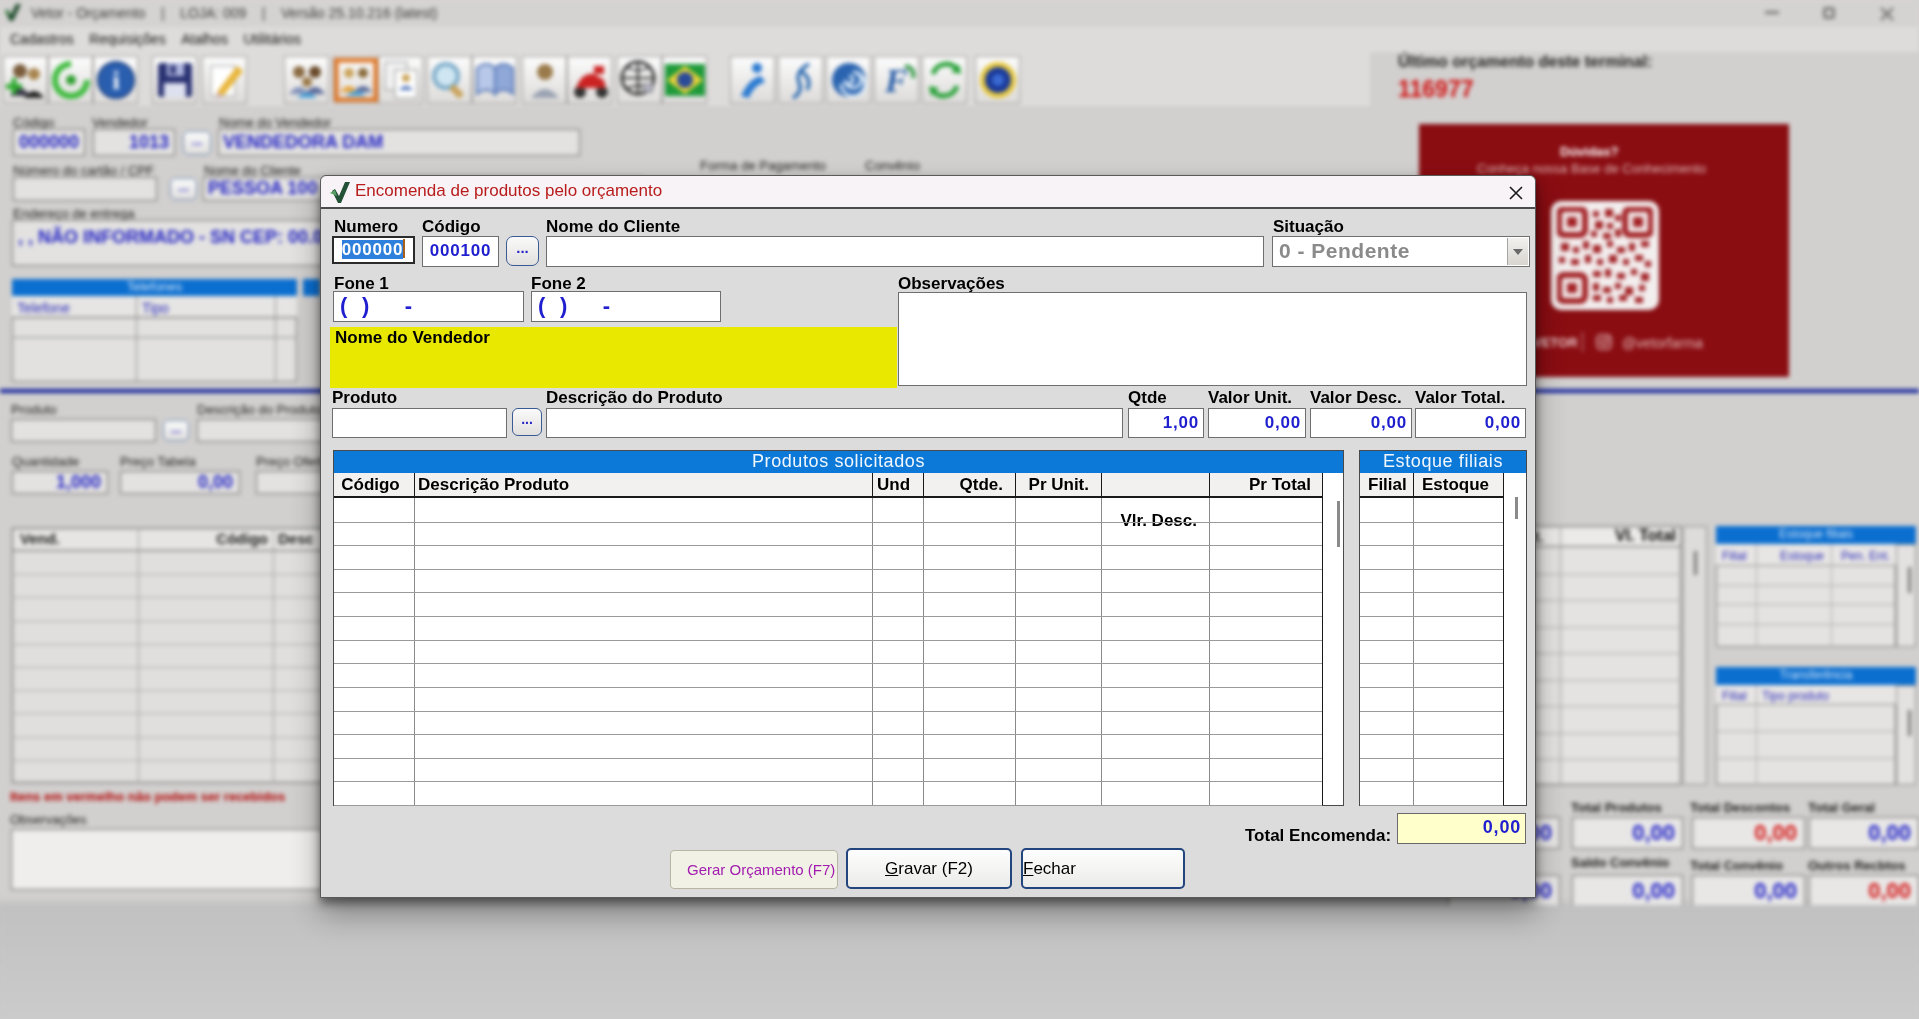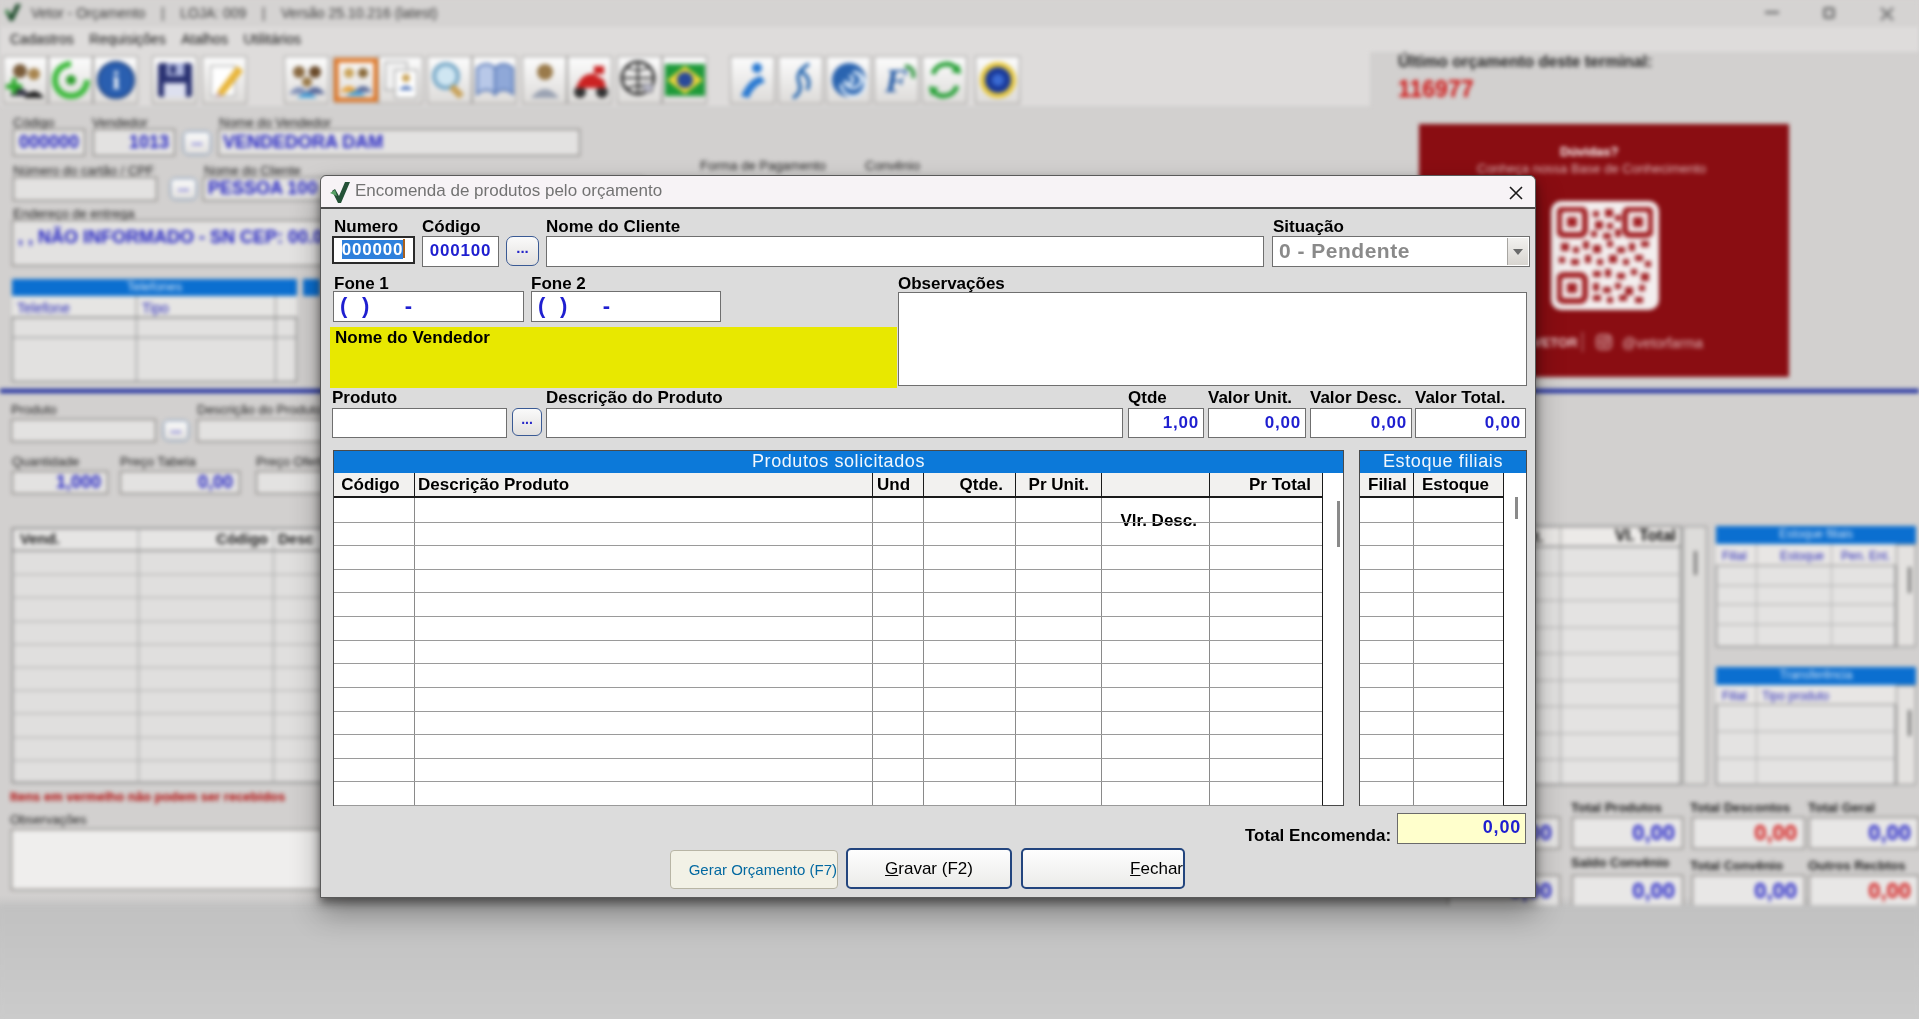--- a/index.html
+++ b/index.html
@@ -11,21 +11,21 @@
 .fld { position:absolute; background:#e3e2e1; border:1px solid #6d6a66; }
 .bluetx { color:#2323c4; font-weight:bold; font-size:18px; line-height:24px; }
 .dots { position:absolute; background:linear-gradient(#fafafa,#e2e0de); border:1px solid #5f7ea8; border-radius:5px; color:#2626c8; font-weight:bold; text-align:center; font-size:13px; line-height:10px; }
 .totv { height:32px; text-align:right; padding-right:7px; font-weight:bold; font-size:22px; line-height:30px; color:#2020c8; background:#e8e7e6; }
 .bhead { position:absolute; background:#0b6fd0; color:#e8f0fa; font-size:13px; text-align:center; }
 
 #dlg { position:absolute; left:320px; top:175px; width:1216px; height:723px;
   background:#dcdcdc; border:1px solid #5a5a5a; border-radius:6px 6px 0 0;
   box-shadow:0 5px 10px rgba(0,0,0,.5), 0 16px 30px rgba(0,0,0,.32); }
 #dlgtitle { position:absolute; left:0; top:0; width:100%; height:33px; background:#f7f3f6; border-radius:6px 6px 0 0; border-bottom:2px solid #4c4c4c; }
-#dlgtitle .txt { position:absolute; left:34px; top:5px; font-size:17px; color:#737373; }
+#dlgtitle .txt { position:absolute; left:34px; top:5px; font-size:17px; color:#b91c1c; }
 #dlgbody { position:absolute; left:0; top:35px; right:0; bottom:0; }
 .dl { position:absolute; font-size:17px; line-height:14px; font-weight:bold; color:#000; white-space:nowrap; }
 .df { position:absolute; background:#fff; border:1px solid #6f6f6f; font-weight:bold; font-size:17px; letter-spacing:0.8px; color:#1f1fd0; line-height:27px; }
 .num { text-align:right; padding-right:4px; }
 </style>
 </head>
 <body>
 <div id="bg">
 
 <div class="abs" style="left:0;top:0;width:1919px;height:27px;background:#d5d3d2;"></div>
@@ -487,17 +487,17 @@
           <div class="abs" style="left:0;top:306.82px;width:143px;height:1px;background:#9a9a9a;"></div>
           <div class="abs" style="left:0;top:330.44px;width:143px;height:1px;background:#9a9a9a;"></div>
           <div class="abs" style="left:0;top:354.06px;width:143px;height:1px;background:#9a9a9a;"></div>
         </div>
   <div class="abs" style="left:143px;top:22px;width:23px;height:332px;background:#fff;border-left:1px solid #1a1a1a;"></div>
   <div class="abs" style="left:155px;top:46px;width:3px;height:22px;background:#8a8a8a;"></div>
 </div>
 
 <div class="dl" style="left:924px;top:618px;">Total Encomenda:</div>
 <div class="abs num" style="left:1076px;top:602px;width:129px;height:31px;background:#ffffcc;border:1px solid #6a6a6a;font-weight:bold;font-size:18px;letter-spacing:0.8px;color:#1f1fd0;line-height:27px;">0,00</div>
-<div class="abs" style="left:349px;top:639px;width:168px;height:39px;background:#f2f1e6;border:1px solid #b8b5a5;border-radius:4px;text-align:right;line-height:37px;font-size:15px;color:#0369a1;">Gerar Orçamento (F7)</div>
+<div class="abs" style="left:349px;top:639px;width:168px;height:39px;background:#f2f1e6;border:1px solid #b8b5a5;border-radius:4px;text-align:left;line-height:37px;font-size:15px;color:#a21caf;padding-left:16px;">Gerar Orçamento (F7)</div>
 <div class="abs" style="left:525px;top:637px;width:166px;height:41px;background:linear-gradient(#fefefe,#ebebe9);border:2px solid #23457e;border-radius:5px;text-align:center;line-height:37px;font-size:17px;color:#000;"><u>G</u>ravar (F2)</div>
-<div class="abs" style="left:700px;top:637px;width:164px;height:41px;background:linear-gradient(#fefefe,#ebebe9);border:2px solid #23457e;border-radius:5px;text-align:right;line-height:37px;font-size:17px;color:#000;"><u>F</u>echar</div>
+<div class="abs" style="left:700px;top:637px;width:164px;height:41px;background:linear-gradient(#fefefe,#ebebe9);border:2px solid #23457e;border-radius:5px;text-align:left;line-height:37px;font-size:17px;color:#000;"><u>F</u>echar</div>
 </div>
 </div>
 
 </body></html>

